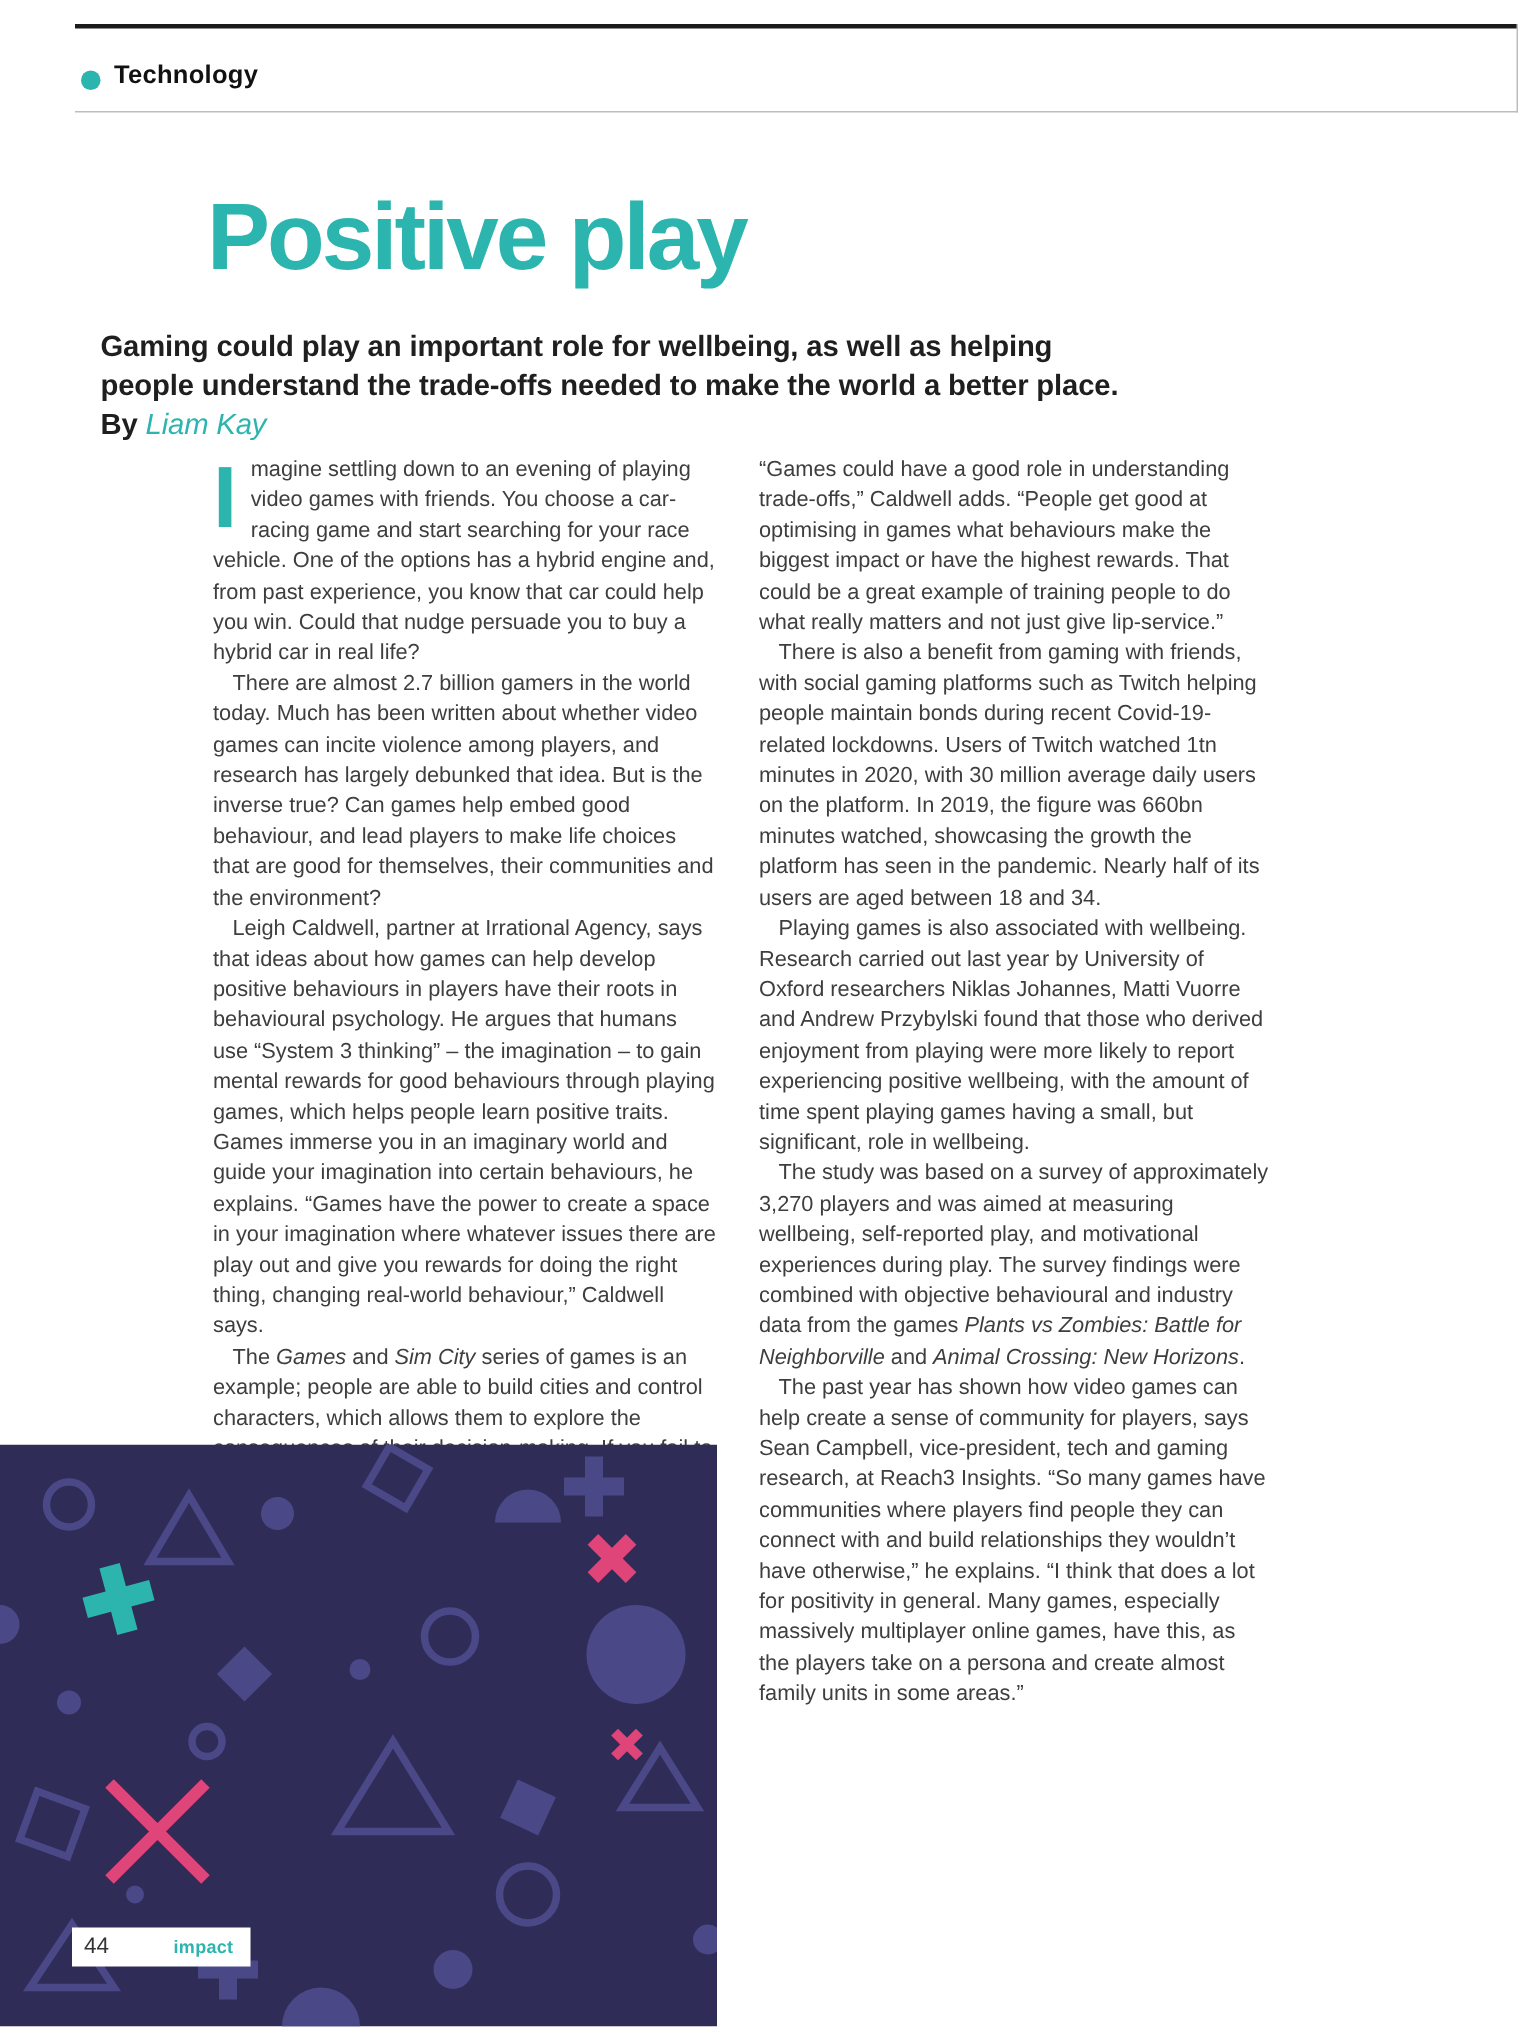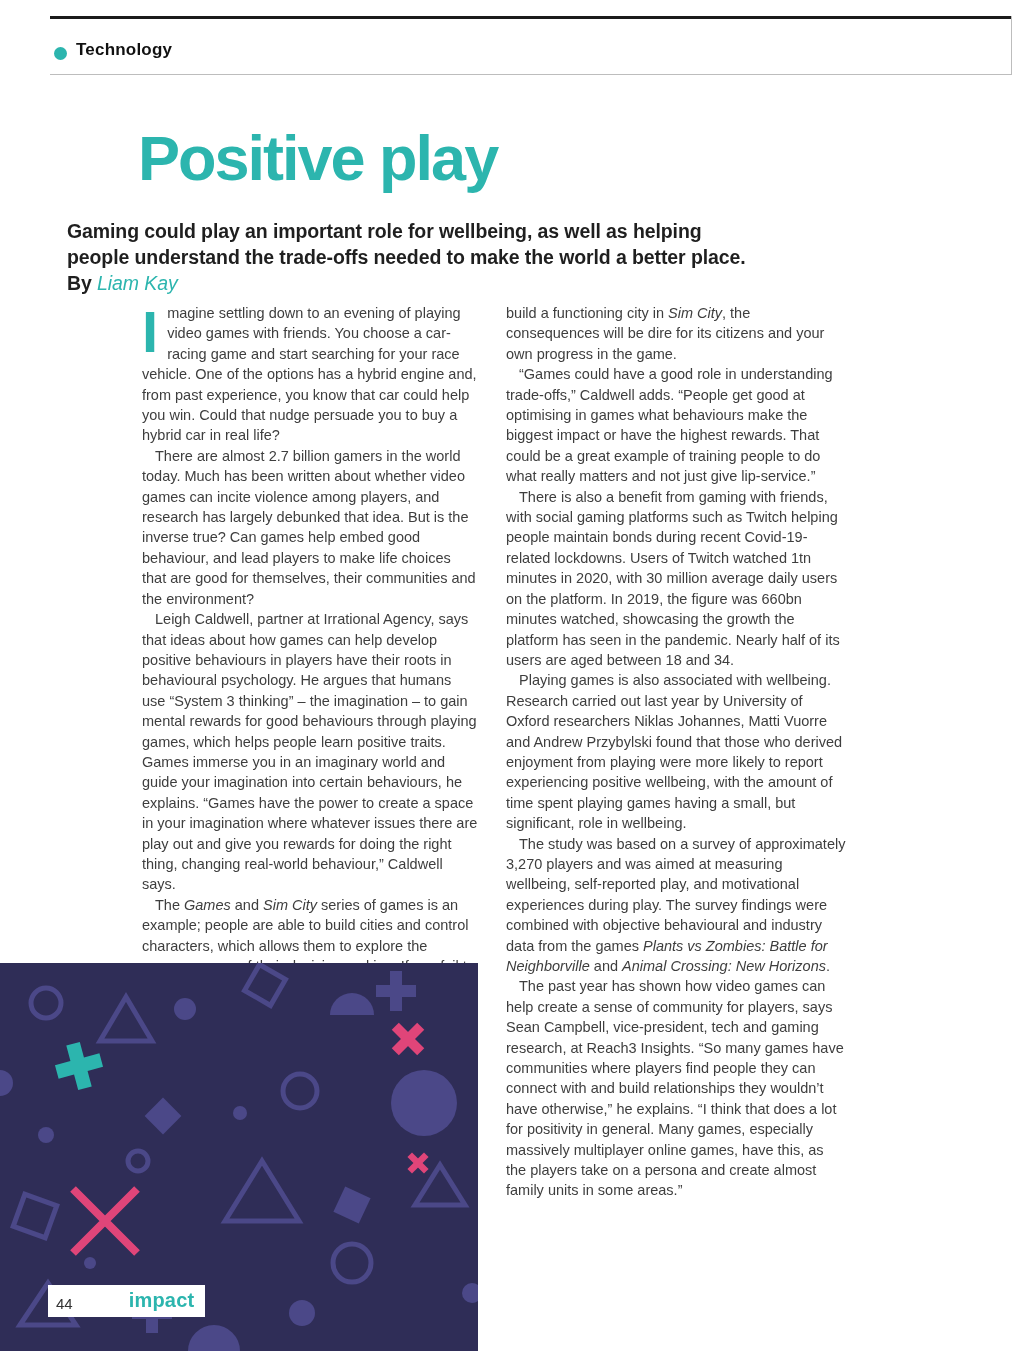--- a/index.html
+++ b/index.html
@@ -46,24 +46,24 @@
   .dropcap{
     float:left;color:var(--teal);font-weight:700;
     font-size:58px;line-height:52px;height:56px;
     margin:3px 9px 0 0;
   }
   
   .illustration{position:absolute;left:0;top:963px;width:478px;height:388px;}
   
   .page-label{
     position:absolute;left:48px;top:1285px;background:#ffffff;
-    display:flex;align-items:flex-end;gap:19px;padding:4px 11px 5px 8px;
+    display:flex;align-items:center;gap:6px;padding:4px 11px 5px 8px;
   }
   .page-number{font-size:15px;color:#333;}
-  .magazine-logo{font-size:20px;font-weight:800;color:var(--teal);letter-spacing:.2px;padding-left:37px;}
+  .magazine-logo{font-size:12px;font-weight:800;color:var(--teal);letter-spacing:.2px;padding-left:37px;}
 </style>
 </head>
 <body>
 
 <div class="top-rule"></div>
 <div class="section-header">
   <span class="section-dot"></span>
   <span class="section-label">Technology</span>
 </div>
 <div class="sub-rule"></div>
@@ -72,21 +72,20 @@
 <h1 class="headline">Positive play</h1>
 <p class="standfirst"><span>Gaming could play an important role for wellbeing, as well as helping people understand the trade-offs needed to make the world a better place. By </span><span class="byline">Liam Kay</span></p>
 
 <div class="column left">
     <p><span class="dropcap">I</span><span>magine settling down to an evening of playing video games with friends. You choose a car-racing game and start searching for your race vehicle. One of the options has a hybrid engine and, from past experience, you know that car could help you win. Could that nudge persuade you to buy a hybrid car in real life?</span></p>
     <p><span>There are almost 2.7 billion gamers in the world today. Much has been written about whether video games can incite violence among players, and research has largely debunked that idea. But is the inverse true? Can games help embed good behaviour, and lead players to make life choices that are good for themselves, their communities and the environment?</span></p>
     <p><span>Leigh Caldwell, partner at Irrational Agency, says that ideas about how games can help develop positive behaviours in players have their roots in behavioural psychology. He argues that humans use “System 3 thinking” – the imagination – to gain mental rewards for good behaviours through playing games, which helps people learn positive traits. Games immerse you in an imaginary world and guide your imagination into certain behaviours, he explains. “Games have the power to create a space in your imagination where whatever issues there are play out and give you rewards for doing the right thing, changing real-world behaviour,” Caldwell says.</span></p>
     <p><span>The </span><em>Games</em><span> and </span><em>Sim City</em><span> series of games is an example; people are able to build cities and control characters, which allows them to explore the consequences of their decision-making. If you fail to</span></p>
   </div>
 <div class="column right">
-    <p><span>build a functioning city in </span><em>Sim City</em><span>, the consequences will be dire for its citizens and your own progress in the game.</span></p>
     <p><span>“Games could have a good role in understanding trade-offs,” Caldwell adds. “People get good at optimising in games what behaviours make the biggest impact or have the highest rewards. That could be a great example of training people to do what really matters and not just give lip-service.”</span></p>
     <p><span>There is also a benefit from gaming with friends, with social gaming platforms such as Twitch helping people maintain bonds during recent Covid-19-related lockdowns. Users of Twitch watched 1tn minutes in 2020, with 30 million average daily users on the platform. In 2019, the figure was 660bn minutes watched, showcasing the growth the platform has seen in the pandemic. Nearly half of its users are aged between 18 and 34.</span></p>
     <p><span>Playing games is also associated with wellbeing. Research carried out last year by University of Oxford researchers Niklas Johannes, Matti Vuorre and Andrew Przybylski found that those who derived enjoyment from playing were more likely to report experiencing positive wellbeing, with the amount of time spent playing games having a small, but significant, role in wellbeing.</span></p>
     <p><span>The study was based on a survey of approximately 3,270 players and was aimed at measuring wellbeing, self-reported play, and motivational experiences during play. The survey findings were combined with objective behavioural and industry data from the games </span><em>Plants vs Zombies: Battle for Neighborville</em><span> and </span><em>Animal Crossing: New Horizons</em><span>.</span></p>
     <p><span>The past year has shown how video games can help create a sense of community for players, says Sean Campbell, vice-president, tech and gaming research, at Reach3 Insights. “So many games have communities where players find people they can connect with and build relationships they wouldn’t have otherwise,” he explains. “I think that does a lot for positivity in general. Many games, especially massively multiplayer online games, have this, as the players take on a persona and create almost family units in some areas.”</span></p>
   </div>
 
 <svg class="illustration" width="478" height="388" viewBox="0 0 478 388" aria-hidden="true">
   <rect width="478" height="388" fill="var(--navy-bg)"></rect>
   <g fill="none" stroke="var(--purple-shape)" stroke-width="5">

